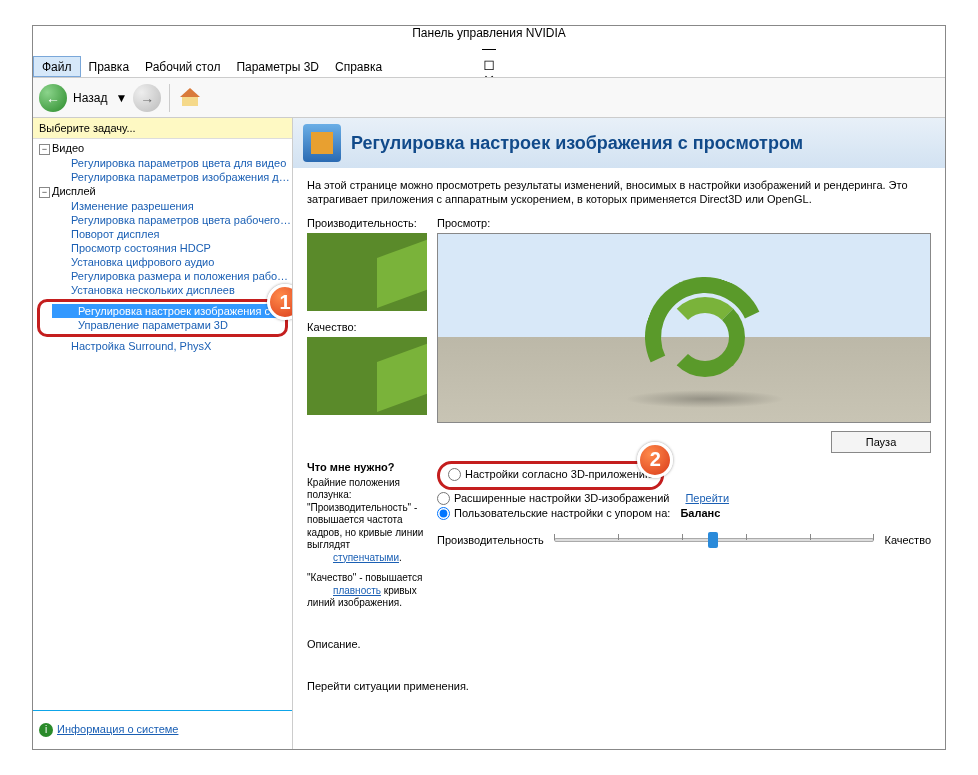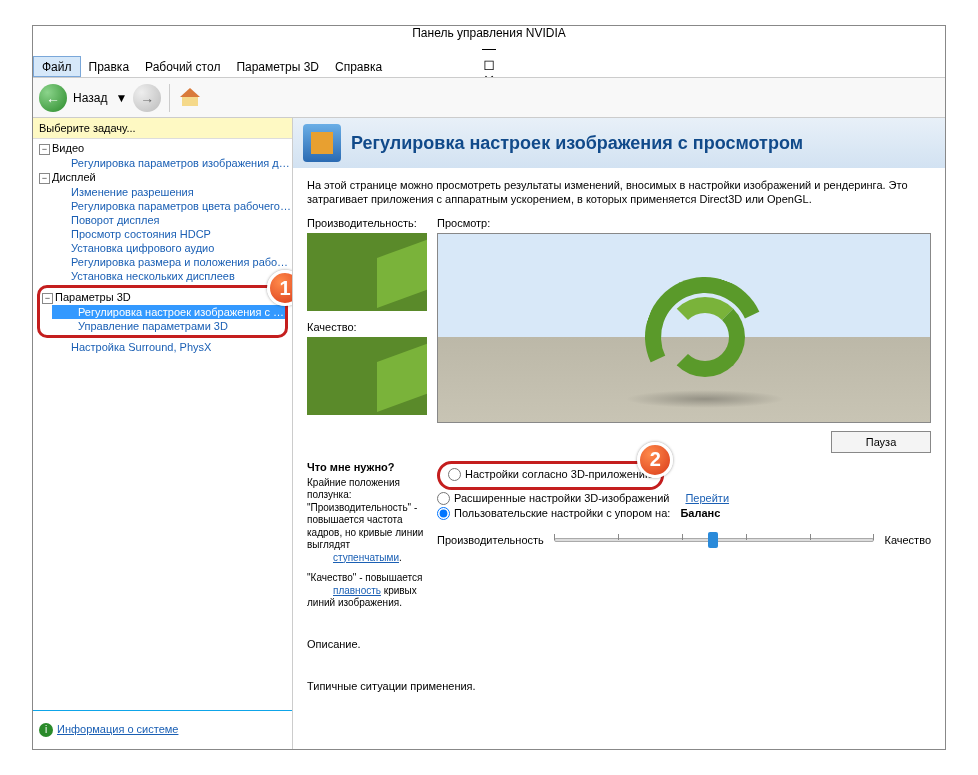--- a/index.html
+++ b/index.html
@@ -124,35 +124,35 @@
     <div class="tb-sep"></div>
     <div class="tb-home"></div>
   </div>
 
   <div class="content">
     <div class="sidebar">
       <div class="sidebar-header">Выберите задачу...</div>
       <div class="tree">
         <div class="tree-node tree-cat"><span class="toggle">−</span><span>Видео</span></div>
         <div class="tree-sub">
+          <div class="tree-node tree-leaf">Регулировка параметров цвета для видео</div>
           <div class="tree-node tree-leaf">Регулировка параметров изображения для видео</div>
         </div>
         <div class="tree-node tree-cat"><span class="toggle">−</span><span>Дисплей</span></div>
         <div class="tree-sub">
           <div class="tree-node tree-leaf">Изменение разрешения</div>
           <div class="tree-node tree-leaf">Регулировка параметров цвета рабочего стола</div>
           <div class="tree-node tree-leaf">Поворот дисплея</div>
           <div class="tree-node tree-leaf">Просмотр состояния HDCP</div>
           <div class="tree-node tree-leaf">Установка цифрового аудио</div>
           <div class="tree-node tree-leaf">Регулировка размера и положения рабочего стола</div>
           <div class="tree-node tree-leaf">Установка нескольких дисплеев</div>
         </div>
         <div class="highlight-3d">
           <div class="badge b1">1</div>
-          <div class="tree-node tree-cat" style="padding-left:2px"><span class="toggle">−</span><span>Параметры 3D</span></div>
           <div class="tree-sub">
             <div class="tree-node tree-leaf selected">Регулировка настроек изображения с просмотром</div>
             <div class="tree-node tree-leaf">Управление параметрами 3D</div>
           </div>
         </div>
         <div class="tree-sub">
           <div class="tree-node tree-leaf">Настройка Surround, PhysX</div>
         </div>
       </div>
       <div class="sidebar-footer">
@@ -228,18 +228,18 @@
                   </div>
                 <div class="slider-thumb"></div>
               </div>
               <span>Качество</span>
             </div>
           </div>
         </div>
 
         <div class="desc-sec">
           <p>Описание.</p>
-          <p>Типичные ситуации применения.</p>
+          <p>Перейти ситуации применения.</p>
         </div>
       </div>
     </div>
   </div>
 </div>
 
 </body></html>

